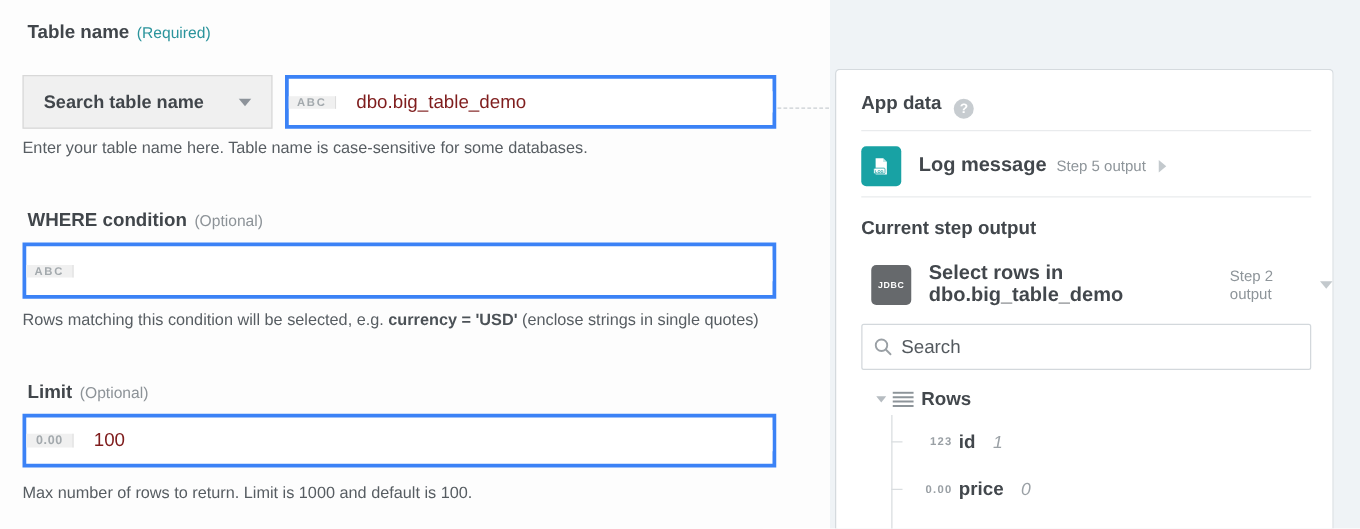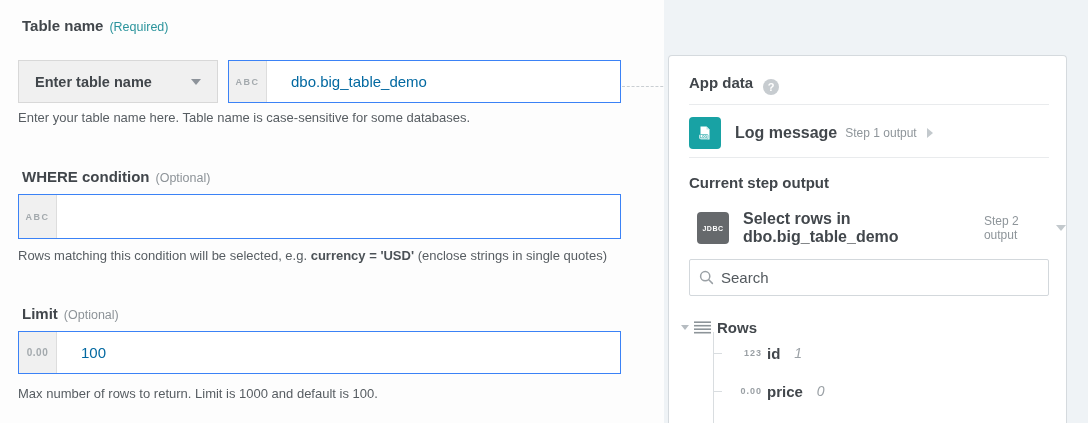--- a/index.html
+++ b/index.html
@@ -11,26 +11,26 @@
   .field-label { position:absolute; font-size:15px; font-weight:bold; color:#41464b; }
   .req { font-size:12.5px; font-weight:normal; color:#2b949c; margin-left:6px; }
   .opt { font-size:12.5px; font-weight:normal; color:#8d9398; margin-left:6px; }
 
   .dropdown { position:absolute; left:18px; top:60px; width:200px; height:43px;
     background:#f0f0f0; border:1px solid #d8d8d8; display:flex; align-items:center;
     padding:0 16px; cursor:pointer; }
   .dropdown .dd-label { font-size:14.5px; font-weight:bold; color:#41464b; flex:1; }
   .caret-down { width:0; height:0; border-left:5px solid transparent; border-right:5px solid transparent; border-top:6px solid #8d939a; }
 
-  .input-group { position:absolute; display:flex; border:1px solid #3b82f6; background:#fff; }
+  .input-group { position:absolute; display:flex; border:3px solid #3b82f6; background:#fff;align-items:center; }
   .ig-prefix { width:38px; background:#f0f0f0; border-right:1px solid #ddd;
     display:flex; align-items:center; justify-content:center;
     font-size:9px; font-weight:bold; letter-spacing:1.5px; color:#a3a9ad; }
   .ig-input { flex:1; border:none; outline:none; font-family:"Liberation Sans",sans-serif;
-    font-size:15px; color:#0369a1; padding:0 24px; background:#fff; }
+    font-size:15px; color:#7f1d1d; padding:0 16px; background:#fff; }
 
   .helper { position:absolute; left:18px; font-size:13px; color:#575d62; white-space:nowrap; }
   .helper b { color:#4c5257; }
 
   .dash-connector { position:absolute; left:622px; top:86px; width:46px; height:0;
     border-top:1px dashed #c9ced2; }
 
   
   .right-rail { position:absolute; left:664px; top:0; width:424px; height:423px; background:#eff3f6; }
   .card { position:absolute; left:668px; top:55px; width:399px; height:368px;
@@ -52,42 +52,42 @@
 
   .search-box { position:absolute; left:20px; top:203px; width:360px; height:37px;
     border:1px solid #d3d8dc; border-radius:2px; background:#fff; display:flex; align-items:center; padding:0 9px; }
   .search-box input { border:none; outline:none; flex:1; font-family:"Liberation Sans",sans-serif;
     font-size:15px; color:#42474c; margin-left:7px; background:transparent; }
   .search-box input::placeholder { color:#53595e; opacity:1; }
 
   
   .tree-vline { position:absolute; left:44px; top:276px; width:1px; height:92px; background:#d9dde0; }
   .tree-root { position:absolute; left:0; right:0; top:250px; height:26px;
-    display:flex; align-items:center; padding-left:12px; cursor:pointer;margin-top:8px; }
+    display:flex; align-items:center; padding-left:32px; cursor:pointer; }
   .tree-caret { width:0; height:0; border-left:4.5px solid transparent; border-right:4.5px solid transparent; border-top:5px solid #b6bcc1; }
   .tree-root-label { font-size:15px; font-weight:bold; color:#42474c; margin-left:6px; }
   .tree-child { position:absolute; left:0; right:0; height:26px;
     display:flex; align-items:center; padding-left:60px; cursor:pointer; }
   .tree-tick { position:absolute; left:44px; top:13px; width:9px; height:1px; background:#d9dde0; }
   .type-tag { width:33px; text-align:right; font-size:9px; font-weight:bold; letter-spacing:1px; color:#9aa0a5; margin-right:5px; flex:none; }
   .node-name { font-size:15px; font-weight:bold; color:#42474c; }
   .node-value { font-size:14px; font-style:italic; color:#9ba1a6; margin-left:14px; }
   .ham-icon { margin-left:5px; display:flex; }
 </style>
 </head>
 <body>
 
 <div class="stage">
 
   <div class="field-label" style="left:22px; top:17px;">
     <span>Table name</span><span class="req">(Required)</span>
   </div>
 
   <div class="dropdown">
-    <span class="dd-label">Enter table name</span>
+    <span class="dd-label">Search table name</span>
     <span class="caret-down"></span>
   </div>
 
   <div class="input-group" style="left:228px; top:60px; width:393px; height:43px;">
     <div class="ig-prefix">ABC</div>
     <input class="ig-input" type="text" value="dbo.big_table_demo" style="">
   </div>
 
   <div class="helper" style="top:110px;">Enter your table name here. Table name is case-sensitive for some databases.</div>
 
@@ -128,21 +128,21 @@
     <div class="step-row" style="top:61px; height:32px;">
       <div class="app-icon" style="background:#18a2a4;">
         <svg width="18" height="18" viewBox="0 0 18 18">
           <path d="M4.5 2.5 h6 l3 3 v10 h-9 z" fill="#ffffff"></path>
           <path d="M10.5 2.5 l3 3 h-3 z" fill="#bfe6e6"></path>
           <rect x="3" y="10.5" width="9" height="4.5" rx="0.8" fill="#ffffff" stroke="#18a2a4" stroke-width="0.6"></rect>
           <text x="7.5" y="14" font-size="3.2" font-weight="bold" fill="#18a2a4" text-anchor="middle">LOG</text>
         </svg>
       </div>
       <span class="step-title">Log message</span>
-      <span class="step-meta">Step 1 output</span>
+      <span class="step-meta">Step 5 output</span>
       <span class="chev-right"></span>
     </div>
 
     <div class="divider" style="top:101px;"></div>
 
     <div class="card-h" style="top:118px;">Current step output</div>
 
     <div class="step-row" style="top:156px; height:32px;padding-left:8px;">
       <div class="app-icon jdbc" style="background:#66696c;">
         <span>JDBC</span>

